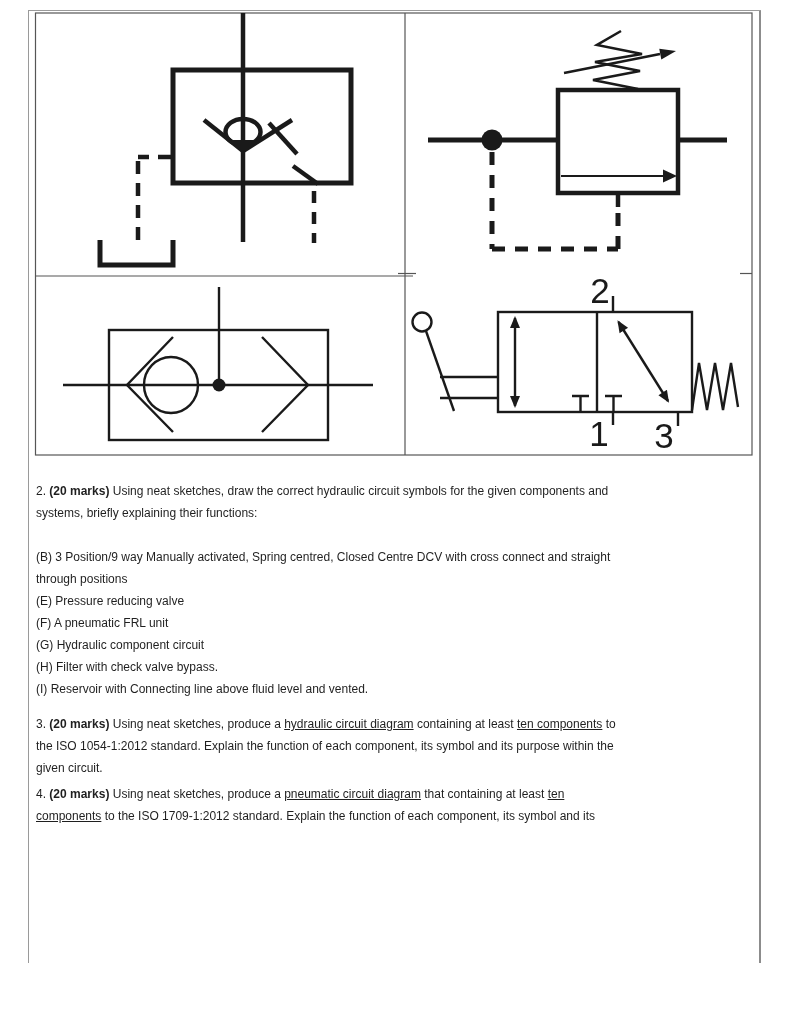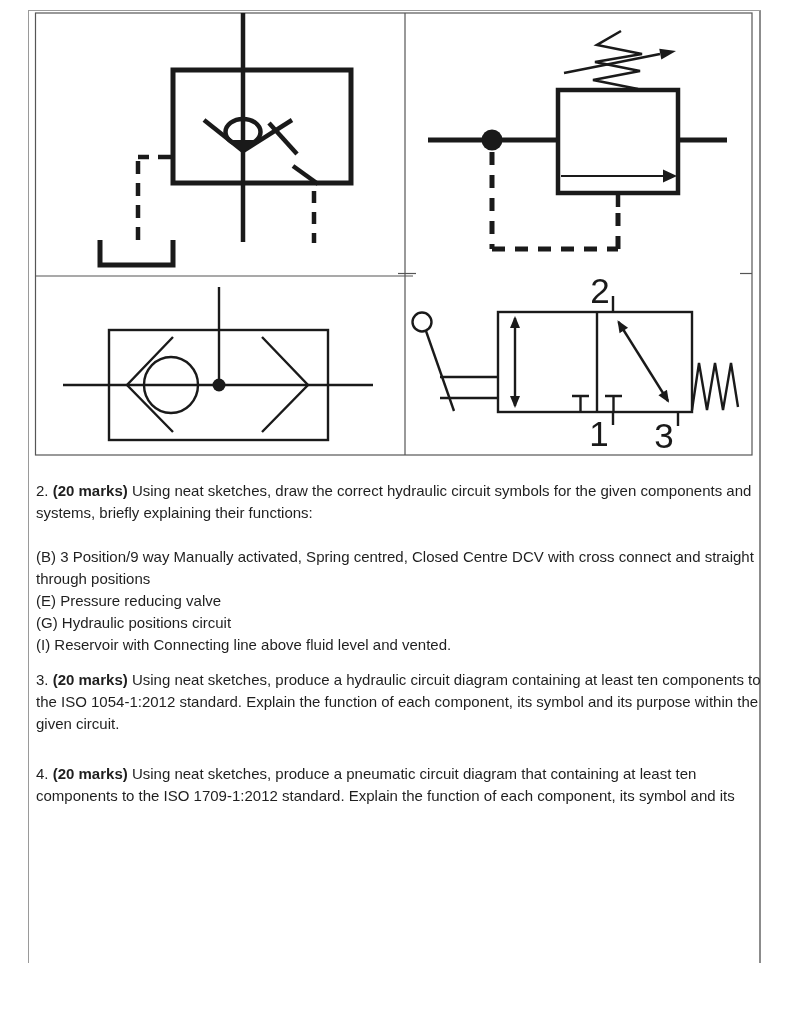--- a/index.html
+++ b/index.html
@@ -7,27 +7,27 @@
         font-family:"Liberation Sans",sans-serif;color:#1f1f1f;overflow:hidden;}
   .pb{position:absolute;background:#9a9a9a;}
   .pb-left{left:28px;top:10px;width:1px;height:953px;}
   .pb-right{left:759px;top:10px;width:2px;height:953px;background:#8c8c8c;}
   .pb-top{left:28px;top:10px;width:733px;height:1px;}
   svg.symbol-grid{position:absolute;left:0;top:0;}
   .grid-line{stroke:#555555;stroke-width:1.2;fill:none;}
   .ink{stroke:#1a1a1a;fill:none;}
   .fill-ink{fill:#1a1a1a;stroke:none;}
   .port-label{font-family:"Liberation Sans",sans-serif;font-size:35px;fill:#1a1a1a;text-anchor:middle;}
-  .text-area{position:absolute;left:36px;top:480px;width:716px;font-size:15px;line-height:22px;}
+  .text-area{position:absolute;left:36px;top:480px;width:716px;font-size:12px;line-height:22px;}
   .line{white-space:nowrap;}
   .b{font-weight:700;}
-  .u{}
+  .u{text-decoration:underline;}
   .items{margin-top:22px;}
   .q3{margin-top:13px;}
-  .q4{margin-top:28px;}
+  .q4{margin-top:4px;}
 </style>
 </head>
 <body>
 
 <div class="page">
 
   <div class="pb pb-left"></div>
   <div class="pb pb-right"></div>
   <div class="pb pb-top"></div>
 
@@ -110,21 +110,23 @@
 
   <div class="text-area">
     <div class="para">
       <div class="line"><span>2. </span><span class="b">(20 marks)</span><span> Using neat sketches, draw the correct hydraulic circuit symbols for the given components and</span></div>
       <div class="line"><span>systems, briefly explaining their functions:</span></div>
     </div>
     <div class="para items">
       <div class="line"><span>(B) 3 Position/9 way Manually activated, Spring centred, Closed Centre DCV with cross connect and straight</span></div>
       <div class="line"><span>through positions</span></div>
       <div class="line"><span>(E) Pressure reducing valve</span></div>
-      <div class="line"><span>(G) Hydraulic positions circuit</span></div>
+      <div class="line"><span>(F) A pneumatic FRL unit</span></div>
+      <div class="line"><span>(G) Hydraulic component circuit</span></div>
+      <div class="line"><span>(H) Filter with check valve bypass.</span></div>
       <div class="line"><span>(I) Reservoir with Connecting line above fluid level and vented.</span></div>
     </div>
     <div class="para q3">
       <div class="line"><span>3. </span><span class="b">(20 marks)</span><span> Using neat sketches, produce a </span><span class="u">hydraulic circuit diagram</span><span> containing at least </span><span class="u">ten components</span><span> to</span></div>
       <div class="line"><span>the ISO 1054-1:2012 standard. Explain the function of each component, its symbol and its purpose within the</span></div>
       <div class="line"><span>given circuit.</span></div>
     </div>
     <div class="para q4">
       <div class="line"><span>4. </span><span class="b">(20 marks)</span><span> Using neat sketches, produce a </span><span class="u">pneumatic circuit diagram</span><span> that containing at least </span><span class="u">ten</span></div>
       <div class="line"><span class="u">components</span><span> to the ISO 1709-1:2012 standard. Explain the function of each component, its symbol and its</span></div>

